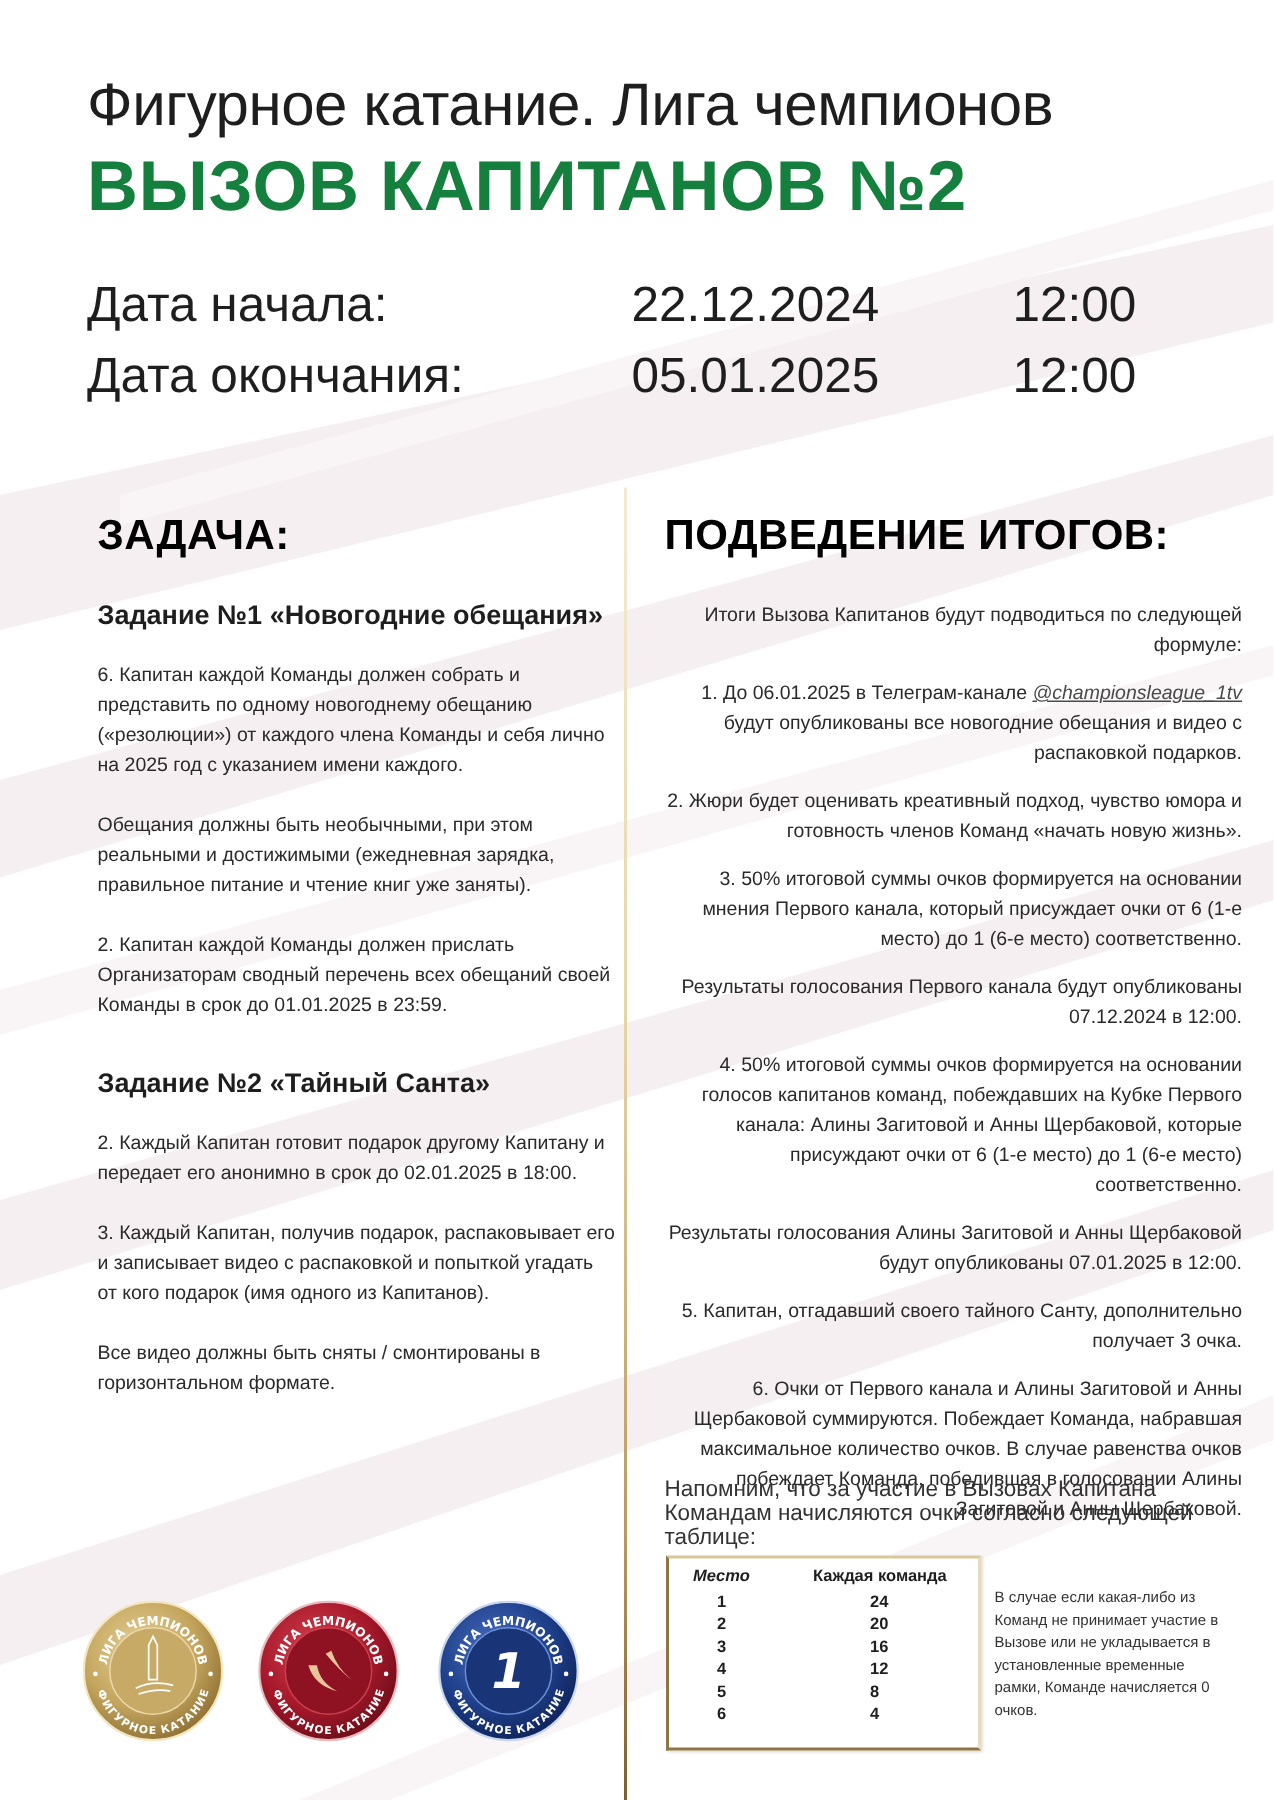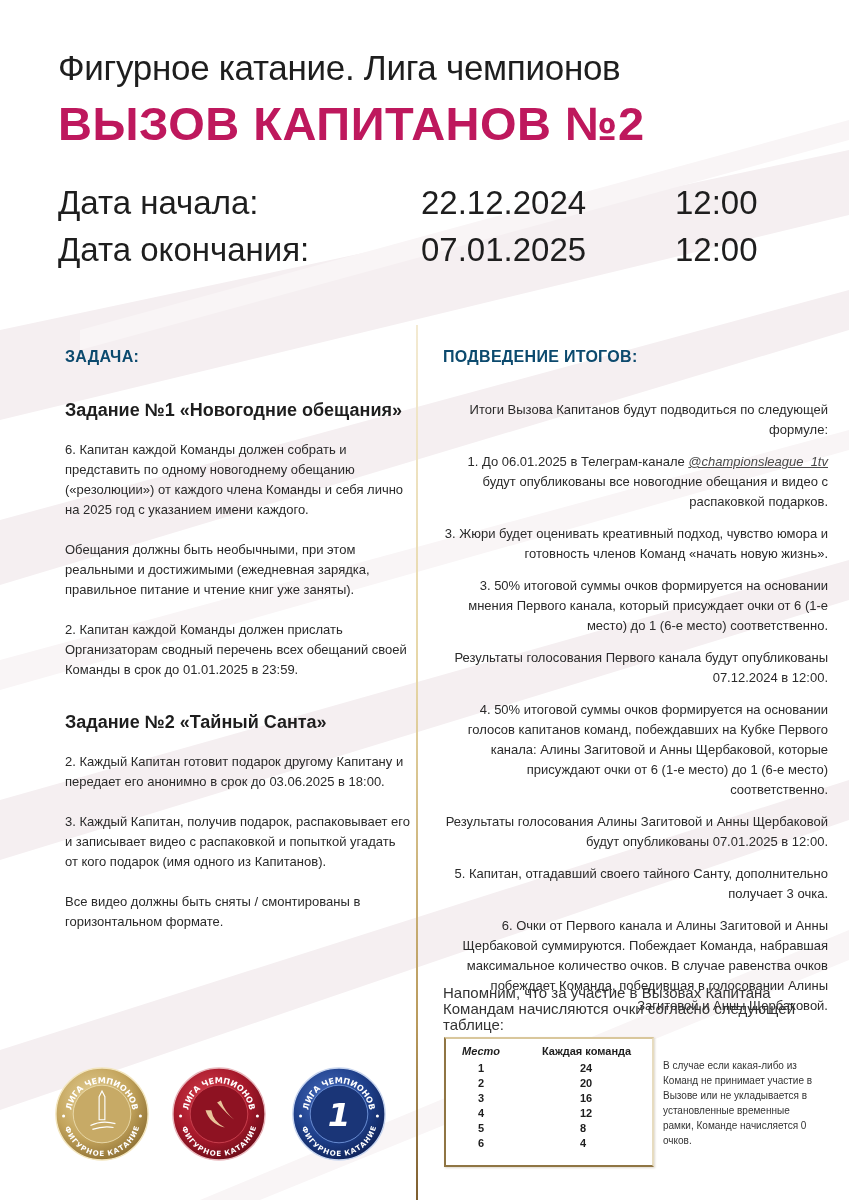--- a/index.html
+++ b/index.html
@@ -5,39 +5,39 @@
   html, body { margin: 0; padding: 0; }
   body {
     width: 849px; height: 1200px; position: relative; overflow: hidden;
     background: #ffffff;
     font-family: "Liberation Sans", "DejaVu Sans", sans-serif;
     color: #1e1e1e;
   }
   .bg-stripes { position: absolute; inset: 0; z-index: 0; pointer-events: none; }
   .page { position: absolute; inset: 0; z-index: 1; }
 
-  .subtitle { position: absolute; left: 58px; top: 48px; font-size: 35px; font-weight: 400; letter-spacing: -0.3px; color: #1e1e1e; }
-  .title { position: absolute; left: 58px; top: 96px; font-size: 47px; font-weight: 700; letter-spacing: 0.5px; color: #be185d; }
+  .subtitle { position: absolute; left: 58px; top: 48px; font-size: 40px; font-weight: 400; letter-spacing: -0.3px; color: #1e1e1e; }
+  .title { position: absolute; left: 58px; top: 96px; font-size: 47px; font-weight: 700; letter-spacing: 0.5px; color: #15803d; }
 
   .date-row { position: absolute; left: 58px; font-size: 33px; font-weight: 400; color: #1e1e1e; }
   .date-row .lbl { position: absolute; left: 0; white-space: nowrap; }
   .date-row .dt { position: absolute; left: 363px; white-space: nowrap; }
   .date-row .tm { position: absolute; left: 617px; white-space: nowrap; }
   .row1 { top: 184px; }
   .row2 { top: 231px; }
 
   .divider {
     position: absolute; left: 416px; top: 325px; width: 2px; height: 875px;
     background: linear-gradient(to bottom, #f3ead2 0%, #e6d6a6 40%, #b99a5c 80%, #7d5e30 100%);
   }
 
   .col { position: absolute; font-size: 13px; line-height: 20px; color: #2a2a2a; }
   .col-left { left: 65px; top: 340px; width: 345px; }
   .col-right { left: 443px; top: 340px; width: 385px; }
-  .col h2 { margin: 0 0 26px 0; font-size: 16px; font-weight: 700; letter-spacing: 0.3px; color: #0c4a6e; line-height: 34px; }
+  .col h2 { margin: 0 0 26px 0; font-size: 28px; font-weight: 700; letter-spacing: 0.3px; color: #000000; line-height: 34px; }
   .col h3 { margin: 0 0 20px 0; font-size: 18px; font-weight: 700; color: #1e1e1e; }
   .col p { margin: 0 0 20px 0; }
   .col-right p { margin: 0 0 12px 0; text-align: right; }
   .col-left .gap { height: 12px; }
   .link { color: #4a4a4a; font-style: italic; text-decoration: underline; }
 
   .note { position: absolute; left: 443px; top: 985px; width: 380px; font-size: 15px; line-height: 16px; color: #333; }
 
   .pts-box {
     position: absolute; left: 444px; top: 1037px; width: 206px; height: 126px;
@@ -82,44 +82,44 @@
   <div class="subtitle">Фигурное катание. Лига чемпионов</div>
   <div class="title">ВЫЗОВ КАПИТАНОВ №2</div>
 
   <div class="date-row row1">
     <span class="lbl">Дата начала:</span>
     <span class="dt">22.12.2024</span>
     <span class="tm">12:00</span>
   </div>
   <div class="date-row row2">
     <span class="lbl">Дата окончания:</span>
-    <span class="dt">07.01.2025</span>
+    <span class="dt">05.01.2025</span>
     <span class="tm">12:00</span>
   </div>
 
   <div class="divider"></div>
 
   <div class="col col-left">
     <h2>ЗАДАЧА:</h2>
     <h3>Задание №1 «Новогодние обещания»</h3>
     <p>6. Капитан каждой Команды должен собрать и представить по одному новогоднему обещанию («резолюции») от каждого члена Команды и себя лично на 2025 год с указанием имени каждого.</p>
     <p>Обещания должны быть необычными, при этом реальными и достижимыми (ежедневная зарядка, правильное питание и чтение книг уже заняты).</p>
     <p>2. Капитан каждой Команды должен прислать Организаторам сводный перечень всех обещаний своей Команды в срок до 01.01.2025 в 23:59.</p>
     <div class="gap"></div>
     <h3>Задание №2 «Тайный Санта»</h3>
-    <p>2. Каждый Капитан готовит подарок другому Капитану и передает его анонимно в срок до 03.06.2025 в 18:00.</p>
+    <p>2. Каждый Капитан готовит подарок другому Капитану и передает его анонимно в срок до 02.01.2025 в 18:00.</p>
     <p>3. Каждый Капитан, получив подарок, распаковывает его и записывает видео с распаковкой и попыткой угадать от кого подарок (имя одного из Капитанов).</p>
     <p>Все видео должны быть сняты / смонтированы в горизонтальном формате.</p>
   </div>
 
   <div class="col col-right">
     <h2>ПОДВЕДЕНИЕ ИТОГОВ:</h2>
     <p>Итоги Вызова Капитанов будут подводиться по следующей формуле:</p>
     <p><span>1. До 06.01.2025 в Телеграм-канале </span><span class="link">@championsleague_1tv</span><span> будут опубликованы все новогодние обещания и видео с распаковкой подарков.</span></p>
-    <p>3. Жюри будет оценивать креативный подход, чувство юмора и готовность членов Команд «начать новую жизнь».</p>
+    <p>2. Жюри будет оценивать креативный подход, чувство юмора и готовность членов Команд «начать новую жизнь».</p>
     <p>3. 50% итоговой суммы очков формируется на основании мнения Первого канала, который присуждает очки от 6 (1-е место) до 1 (6-е место) соответственно.</p>
     <p>Результаты голосования Первого канала будут опубликованы 07.12.2024 в 12:00.</p>
     <p>4. 50% итоговой суммы очков формируется на основании голосов капитанов команд, побеждавших на Кубке Первого канала: Алины Загитовой и Анны Щербаковой, которые присуждают очки от 6 (1-е место) до 1 (6-е место) соответственно.</p>
     <p>Результаты голосования Алины Загитовой и Анны Щербаковой будут опубликованы 07.01.2025 в 12:00.</p>
     <p>5. Капитан, отгадавший своего тайного Санту, дополнительно получает 3 очка.</p>
     <p>6. Очки от Первого канала и Алины Загитовой и Анны Щербаковой суммируются. Побеждает Команда, набравшая максимальное количество очков. В случае равенства очков побеждает Команда, победившая в голосовании Алины Загитовой и Анны Щербаковой.</p>
   </div>
 
   <div class="note">Напомним, что за участие в Вызовах Капитана Командам начисляются очки согласно следующей таблице:</div>
 

